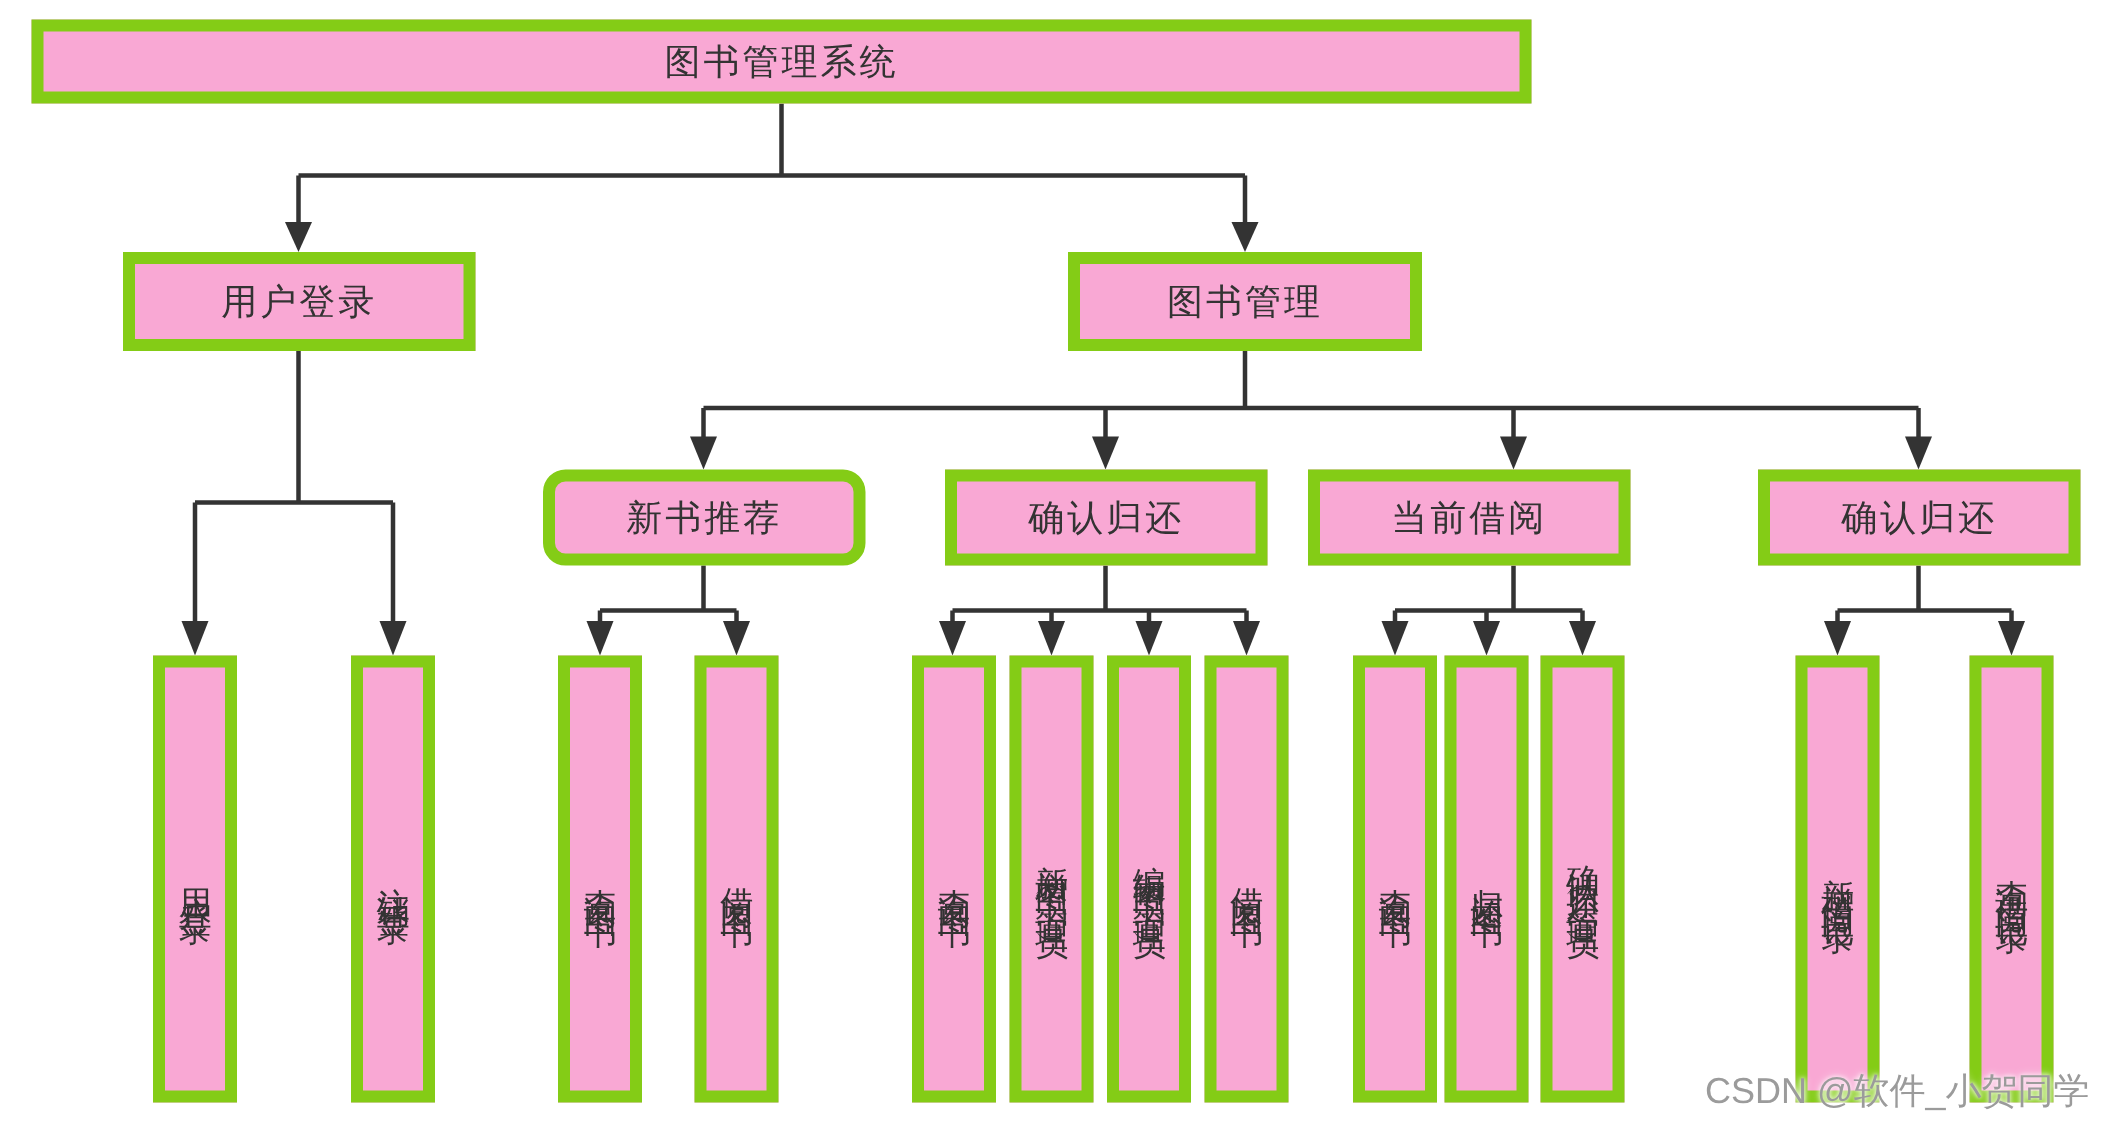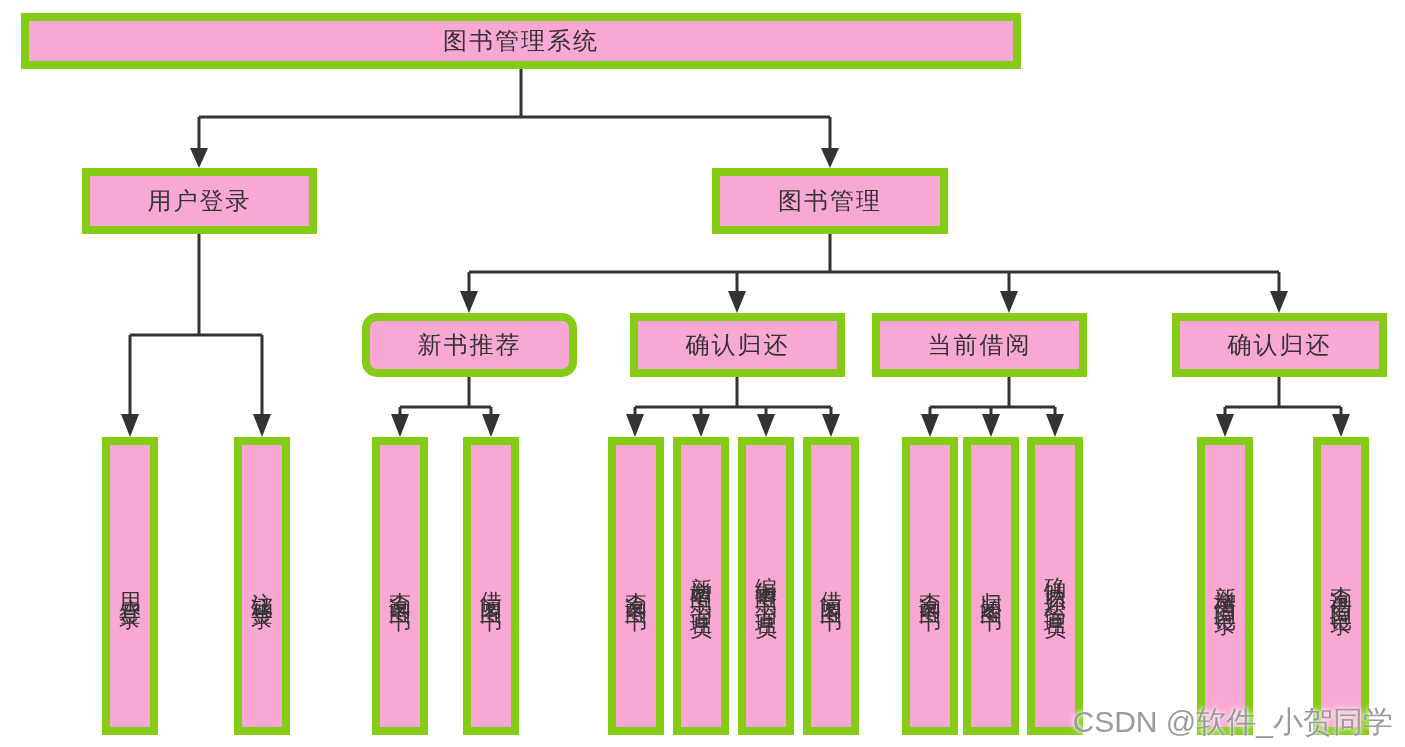--- a/index.html
+++ b/index.html
@@ -81,21 +81,21 @@
   .lf9  { left: 902px;  }
   .lf10 { left: 963px;  }
   .lf11 { left: 1027px; }
   .lf12 { left: 1197px; }
   .lf13 { left: 1313px; }
 
   .watermark {
     position: absolute;
     right: 12px;
     bottom: 4px;
-    font-size: 30px;
+    font-size: 24px;
     color: #9b9b9b;
     text-shadow: 0 0 3px #ffffff, 0 0 6px #ffffff;
     white-space: nowrap;
     z-index: 5;
   }
 </style>
 </head>
 <body>
 
 <div class="stage">

